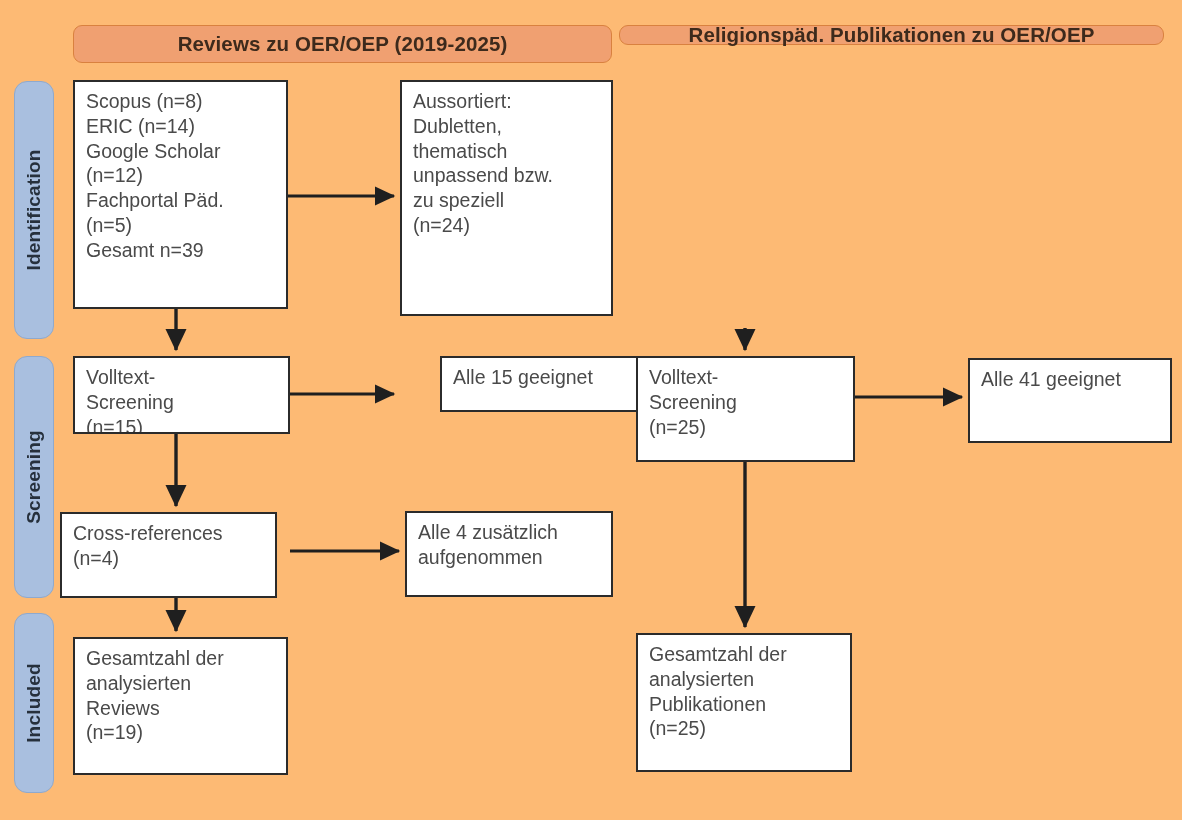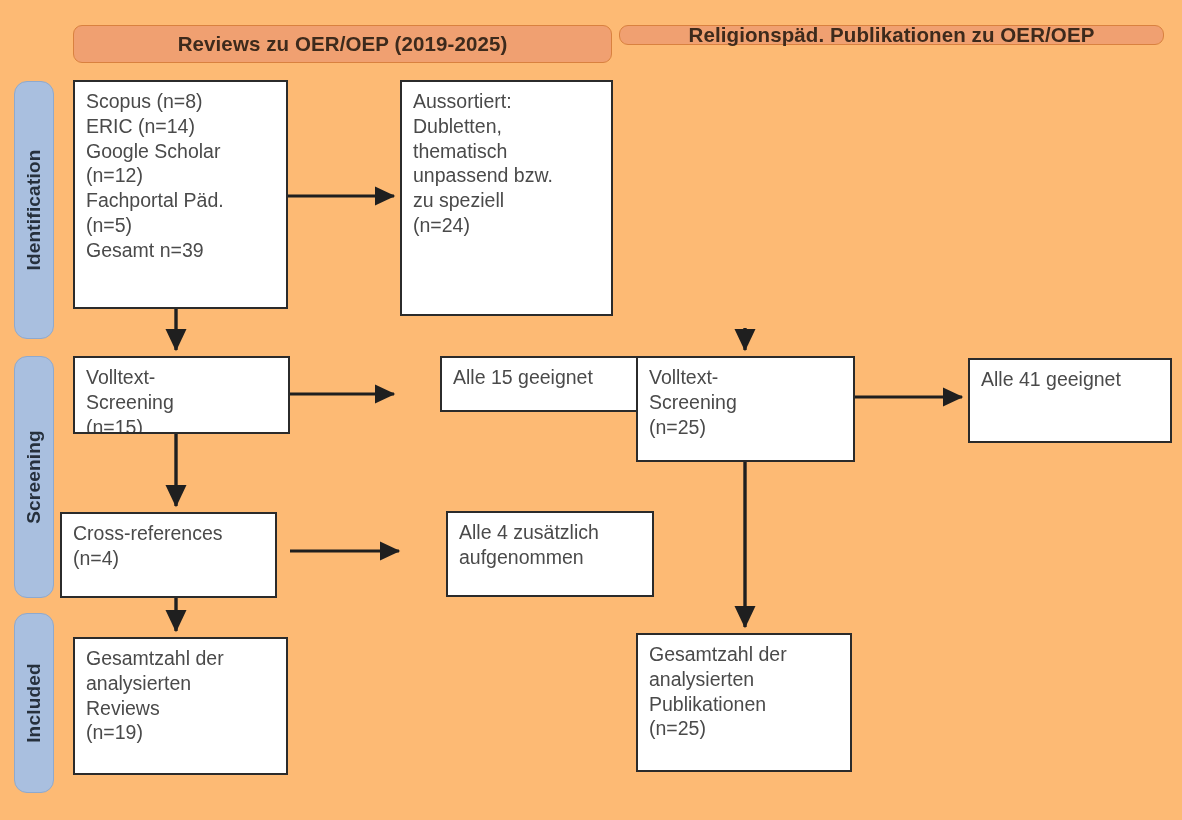--- a/index.html
+++ b/index.html
@@ -146,21 +146,21 @@
 
   <div class="fbox tight" style="left:73px; top:356px; width:217px; height:78px;">Volltext-
 Screening
 (n=15)</div>
 
   <div class="fbox" style="left:400px; top:356px; width:213px; height:56px;margin-left:40px;">Alle 15 geeignet</div>
 
   <div class="fbox tight" style="left:60px; top:512px; width:217px; height:86px;">Cross-references
 (n=4)</div>
 
-  <div class="fbox tight" style="left:405px; top:511px; width:208px; height:86px;margin-left:41px;">Alle 4 zusätzlich
+  <div class="fbox tight" style="left:405px; top:511px; width:208px; height:86px;">Alle 4 zusätzlich
 aufgenommen</div>
 
   <div class="fbox tight" style="left:73px; top:637px; width:215px; height:138px;">Gesamtzahl der
 analysierten
 Reviews
 (n=19)</div>
 
 
   <div class="fbox tight" style="left:636px; top:356px; width:219px; height:106px;">Volltext-
 Screening

